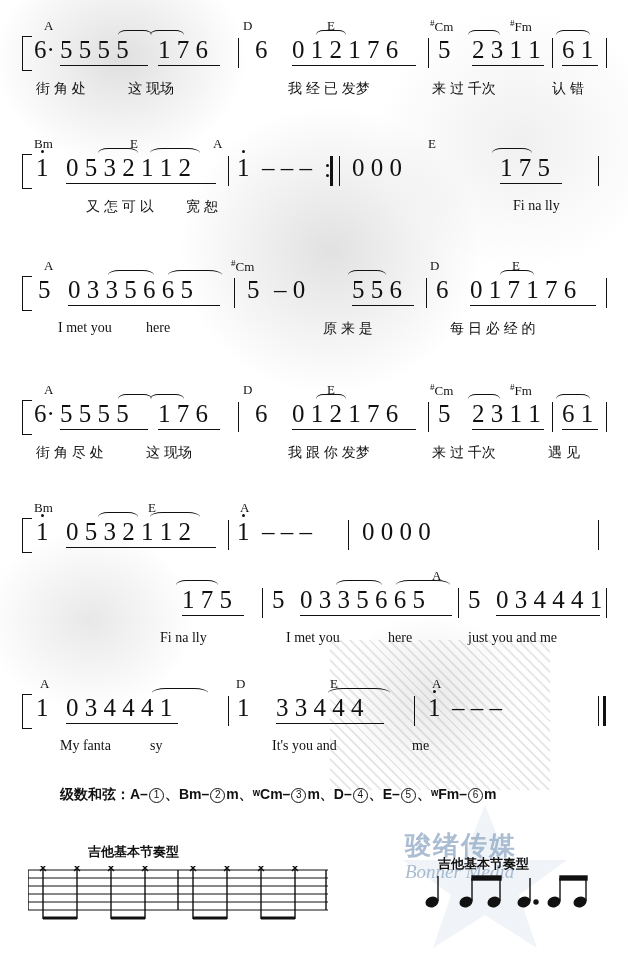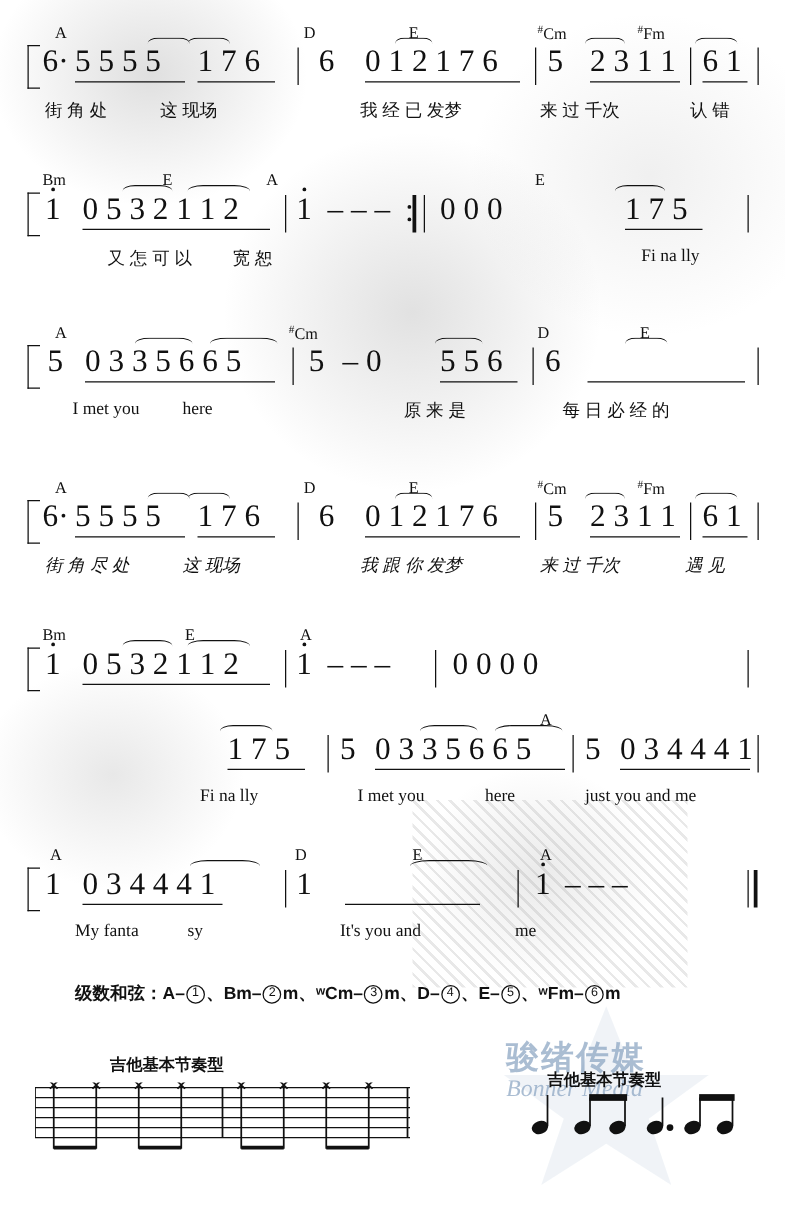--- a/index.html
+++ b/index.html
@@ -217,20 +217,21 @@
       <div class="slur" style="left:108px;top:-6px;width:46px;"></div>
       <div class="slur" style="left:168px;top:-6px;width:54px;"></div>
       <div class="bar" style="left:234px;"></div>
       <span class="note" style="left:247px;">5</span>
       <span class="note" style="left:274px;">–  0</span>
       <span class="note" style="left:352px;">5 5 6</span>
       <div class="underline" style="left:352px;top:29px;width:62px;"></div>
       <div class="slur" style="left:348px;top:-6px;width:38px;"></div>
       <div class="bar" style="left:426px;"></div>
       <span class="note" style="left:436px;">6</span>
+      <span class="note" style="left:470px;">0 1 7 1 7 6</span>
       <div class="underline" style="left:470px;top:29px;width:126px;"></div>
       <div class="slur" style="left:500px;top:-6px;width:34px;"></div>
       <div class="bar" style="left:606px;"></div>
     </div>
     <div class="lyricrow" style="top:4px;">
       <span class="lyric en" style="left:58px;">I met you</span>
       <span class="lyric en" style="left:146px;">here</span>
       <span class="lyric" style="left:323px;">原 来 是</span>
       <span class="lyric" style="left:450px;">每 日 必 经 的</span>
     </div>
@@ -262,21 +263,21 @@
       <span class="note" style="left:438px;">5</span>
       <span class="note" style="left:472px;">2 3 1 1</span>
       <div class="underline" style="left:472px;top:29px;width:72px;"></div>
       <div class="slur" style="left:468px;top:-6px;width:32px;"></div>
       <div class="bar" style="left:552px;"></div>
       <span class="note" style="left:562px;">6 1</span>
       <div class="underline" style="left:562px;top:29px;width:36px;"></div>
       <div class="slur" style="left:556px;top:-6px;width:34px;"></div>
       <div class="bar" style="left:606px;"></div>
     </div>
-    <div class="lyricrow" style="top:4px;font-style:italic;">
+    <div class="lyricrow" style="top:4px;">
       <span class="lyric" style="left:36px;">街 角 尽 处</span>
       <span class="lyric" style="left:146px;">这 现场</span>
       <span class="lyric" style="left:288px;">我 跟 你 发梦</span>
       <span class="lyric" style="left:432px;">来 过 千次</span>
       <span class="lyric" style="left:548px;">遇 见</span>
     </div>
   </div>
 
   <div class="system" style="top:500px;">
     <div class="chords">
@@ -338,20 +339,21 @@
       <span class="chord" style="left:432px;">A</span>
     </div>
     <div class="noterow">
       <div class="lbracket" style="left:22px;"></div>
       <span class="note" style="left:36px;">1</span>
       <span class="note" style="left:66px;">0 3 4 4 4 1</span>
       <div class="underline" style="left:66px;top:29px;width:112px;"></div>
       <div class="slur" style="left:152px;top:-6px;width:56px;"></div>
       <div class="bar" style="left:228px;"></div>
       <span class="note" style="left:237px;">1</span>
+      <span class="note" style="left:276px;">3 3 4 4 4</span>
       <div class="underline" style="left:276px;top:29px;width:108px;"></div>
       <div class="slur" style="left:328px;top:-6px;width:62px;"></div>
       <div class="bar" style="left:414px;"></div>
       <div class="dot-over" style="left:433px;top:-4px;"></div>
       <span class="note" style="left:428px;">1</span>
       <span class="note" style="left:452px;">– – –</span>
       <div class="endbar" style="left:598px;"></div>
     </div>
     <div class="lyricrow" style="top:4px;">
       <span class="lyric en" style="left:60px;">My fanta</span>

